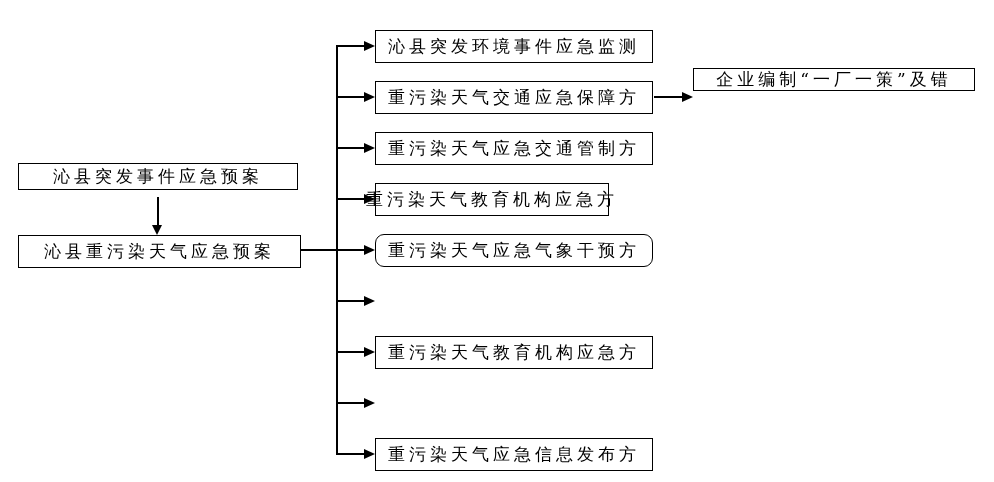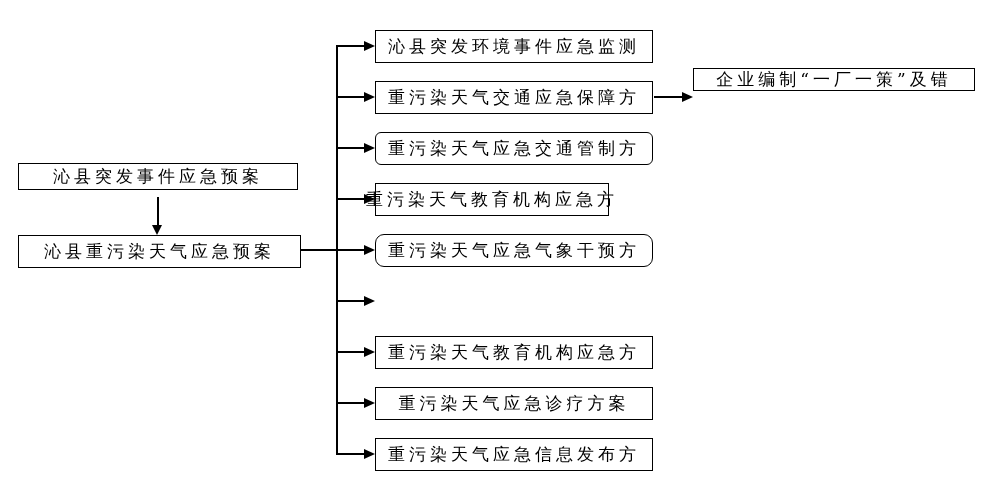--- a/index.html
+++ b/index.html
@@ -94,34 +94,31 @@
   <div class="arrow-right" style="left:364px; top:398px;"></div>
   <div class="hline" style="left:337px; top:453px; width:28px;"></div>
   <div class="arrow-right" style="left:364px; top:449px;"></div>
 
   <div class="node" style="left:375px; top:30px;  width:278px; height:33px;">
     <span>沁县突发环境事件应急监测</span>
   </div>
   <div class="node" style="left:375px; top:81px;  width:278px; height:33px;">
     <span>重污染天气交通应急保障方</span>
   </div>
-  <div class="node" style="left:375px; top:132px; width:278px; height:33px;border-radius:6px;">
+  <div class="node" style="left:375px; top:132px; width:278px; height:33px;">
     <span>重污染天气应急交通管制方</span>
   </div>
   <div class="node" style="left:375px; top:183px; width:234px; height:33px;">
     <span>重污染天气教育机构应急方</span>
   </div>
   <div class="node" style="left:375px; top:234px; width:278px; height:33px;border-radius:9px;">
     <span>重污染天气应急气象干预方</span>
   </div>
   <div class="node" style="left:375px; top:336px; width:278px; height:33px;">
     <span>重污染天气教育机构应急方</span>
-  </div>
-  <div class="node" style="left:375px; top:387px; width:278px; height:33px;">
-    <span>重污染天气应急诊疗方案</span>
   </div>
   <div class="node" style="left:375px; top:438px; width:278px; height:33px;">
     <span>重污染天气应急信息发布方</span>
   </div>
 
   <div class="hline" style="left:654px; top:96px; width:29px;"></div>
   <div class="arrow-right" style="left:682px; top:92px;"></div>
 
   <div class="node" style="left:693px; top:68px; width:282px; height:23px;">
     <span>企业编制“一厂一策”及错</span>

